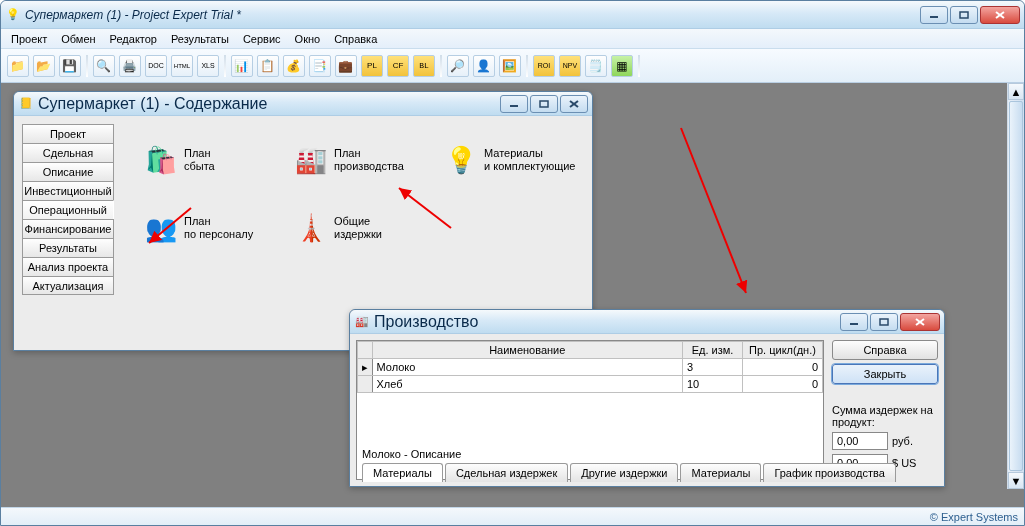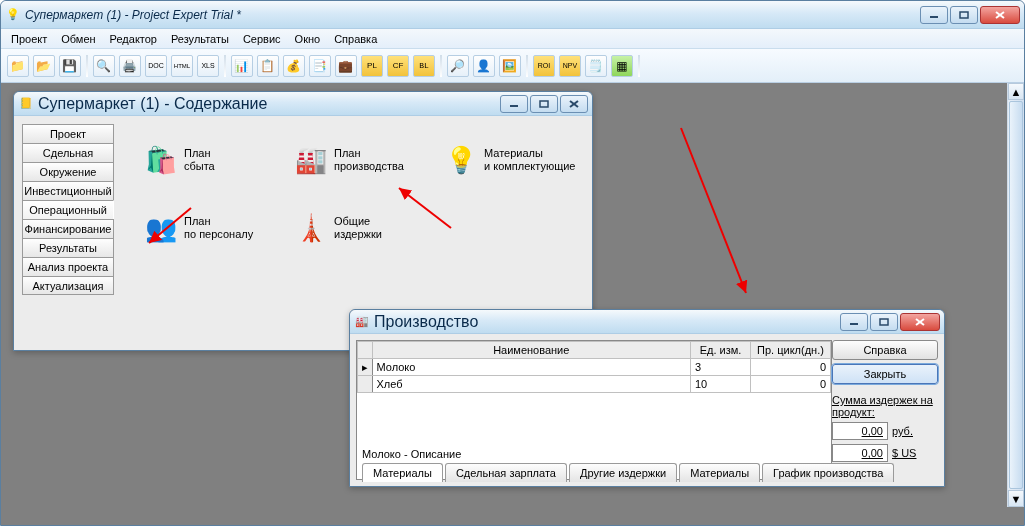--- a/index.html
+++ b/index.html
@@ -41,33 +41,33 @@
 .nav-tab:last-child { border-bottom:1px solid #9a9a9a; }
 .nav-tab.active { background: linear-gradient(#fff,#f2f2f2); font-weight:normal; border-right:1px solid #fff; }
 .content-area { display:flex; }
 .plan-grid { flex:1; padding-left:30px; display:grid; grid-template-columns: repeat(3, 140px); grid-template-rows: 60px 60px; gap: 8px 10px; align-content:start; padding-top:6px; }
 .plan-item { display:flex; align-items:center; gap:4px; }
 .plan-item .pic { width:36px; height:36px; display:inline-flex; align-items:center; justify-content:center; font-size:26px; }
 .plan-item .lbl { line-height:13px; }
 
 
 #prod-window { left: 348px; top: 226px; width: 596px; height: 178px; }
-#prod-window .inner-body { padding: 6px; display:flex; height: calc(100% - 24px); }
+#prod-window .inner-body { padding: 6px; display:flex; gap:8px; height: calc(100% - 24px); }
 .table-wrap { flex:1; border:1px solid #888; background:#fff; display:flex; flex-direction:column; min-width:0; }
 table.grid { width:100%; border-collapse:collapse; }
 table.grid th, table.grid td { border:1px solid #c0c0c0; padding:1px 4px; height:17px; text-align:left; background:#fff; font-weight:normal; }
 table.grid th { background:#ececec; text-align:center; }
 table.grid td.num { text-align:right; }
 table.grid td.rowhdr { width:14px; background:#ececec; border-right:1px solid #888; text-align:center; }
 .right-pane { width:106px; display:flex; flex-direction:column; gap:4px; }
 .btn { height:20px; border:1px solid #8a8a8a; border-radius:3px; background: linear-gradient(#fdfdfd,#e2e2e2); text-align:center; line-height:18px; }
 .btn.primary { border-color:#4a76b8; background: linear-gradient(#eaf2fb,#cfe2f6); outline:1px solid #7aa9dc; }
-.costs { margin-top:6px; font-size:11px;text-decoration:underline; }
+.costs { margin-top:16px; font-size:11px; }
 .cost-row { display:flex; align-items:center; gap:4px; margin-top:4px; }
-.cost-row input { width:56px; height:18px; border:1px solid #888; padding:0 4px; background:#fff; text-align:right; font-family:inherit; font-size:11px; }
+.cost-row input { width:56px; height:18px; border:1px solid #888; padding:0 4px; background:#fff; text-align:left; font-family:inherit; font-size:11px; }
 .desc-label { position:absolute; left:12px; bottom:26px; font-size:11px; }
 .bottom-tabs { position:absolute; left:12px; bottom:4px; display:flex; }
 .bottom-tab { padding:3px 10px; border:1px solid #9a9a9a; border-bottom:none; background: linear-gradient(#fdfdfd,#e4e4e4); margin-right:0; font-size:11px; border-radius:3px 3px 0 0; }
 .bottom-tab + .bottom-tab { margin-left: 2px; }
 .bottom-tab.active { background:#fff; }
 
 
 .arrow { position:absolute; pointer-events:none; }
 </style>
 </head>
@@ -161,21 +161,21 @@
                 <line x1="9" y1="1" x2="1" y2="7" stroke="#2a4a6a" stroke-width="2"></line>
               </svg>
             </span>
         </div>
       </div>
       <div class="inner-body" style="height:calc(100% - 24px);">
         <div class="content-area">
           <div class="nav-tabs">
             <div class="nav-tab">Проект</div>
             <div class="nav-tab">Сдельная</div>
-            <div class="nav-tab">Окружение</div>
+            <div class="nav-tab">Описание</div>
             <div class="nav-tab">Инвестиционный план</div>
             <div class="nav-tab active">Операционный план</div>
             <div class="nav-tab">Финансирование</div>
             <div class="nav-tab">Результаты</div>
             <div class="nav-tab">Анализ проекта</div>
             <div class="nav-tab">Актуализация</div>
           </div>
           <div class="plan-grid">
             <div class="plan-item">
                 <span class="pic">🛍️</span>
@@ -262,21 +262,21 @@
             <div class="cost-row">
               <input value="0,00" style="">
               <span>$ US</span>
             </div>
           </div>
         </div>
       </div>
       <div class="desc-label">Молоко - Описание</div>
       <div class="bottom-tabs">
         <div class="bottom-tab active">Материалы</div>
-        <div class="bottom-tab">Сдельная зарплата</div>
+        <div class="bottom-tab">Сдельная издержек</div>
         <div class="bottom-tab">Другие издержки</div>
         <div class="bottom-tab">Материалы</div>
         <div class="bottom-tab">График производства</div>
       </div>
     </div>
 
     <svg class="arrow" style="left:140px; top:120px;" width="60" height="50">
         <defs>
           <marker id="ah1" markerWidth="8" markerHeight="8" refX="6" refY="3" orient="auto">
             <path d="M0,0 L6,3 L0,6 Z" fill="#e00"></path>
@@ -301,13 +301,16 @@
         <line x1="20" y1="5" x2="85" y2="170" stroke="#e00" stroke-width="2" marker-end="url(#ah3)"></line>
       </svg>
 
     <div class="scrollbar-v">
       <div class="sb-btn">▲</div>
       <div class="thumb"></div>
       <div class="sb-btn" style="position:absolute;bottom:0;left:0;right:0;">▼</div>
     </div>
   </div>
 
+  <div class="statusbar">
+    <span>© Expert Systems</span>
+  </div>
 </div>
 
 </body></html>

